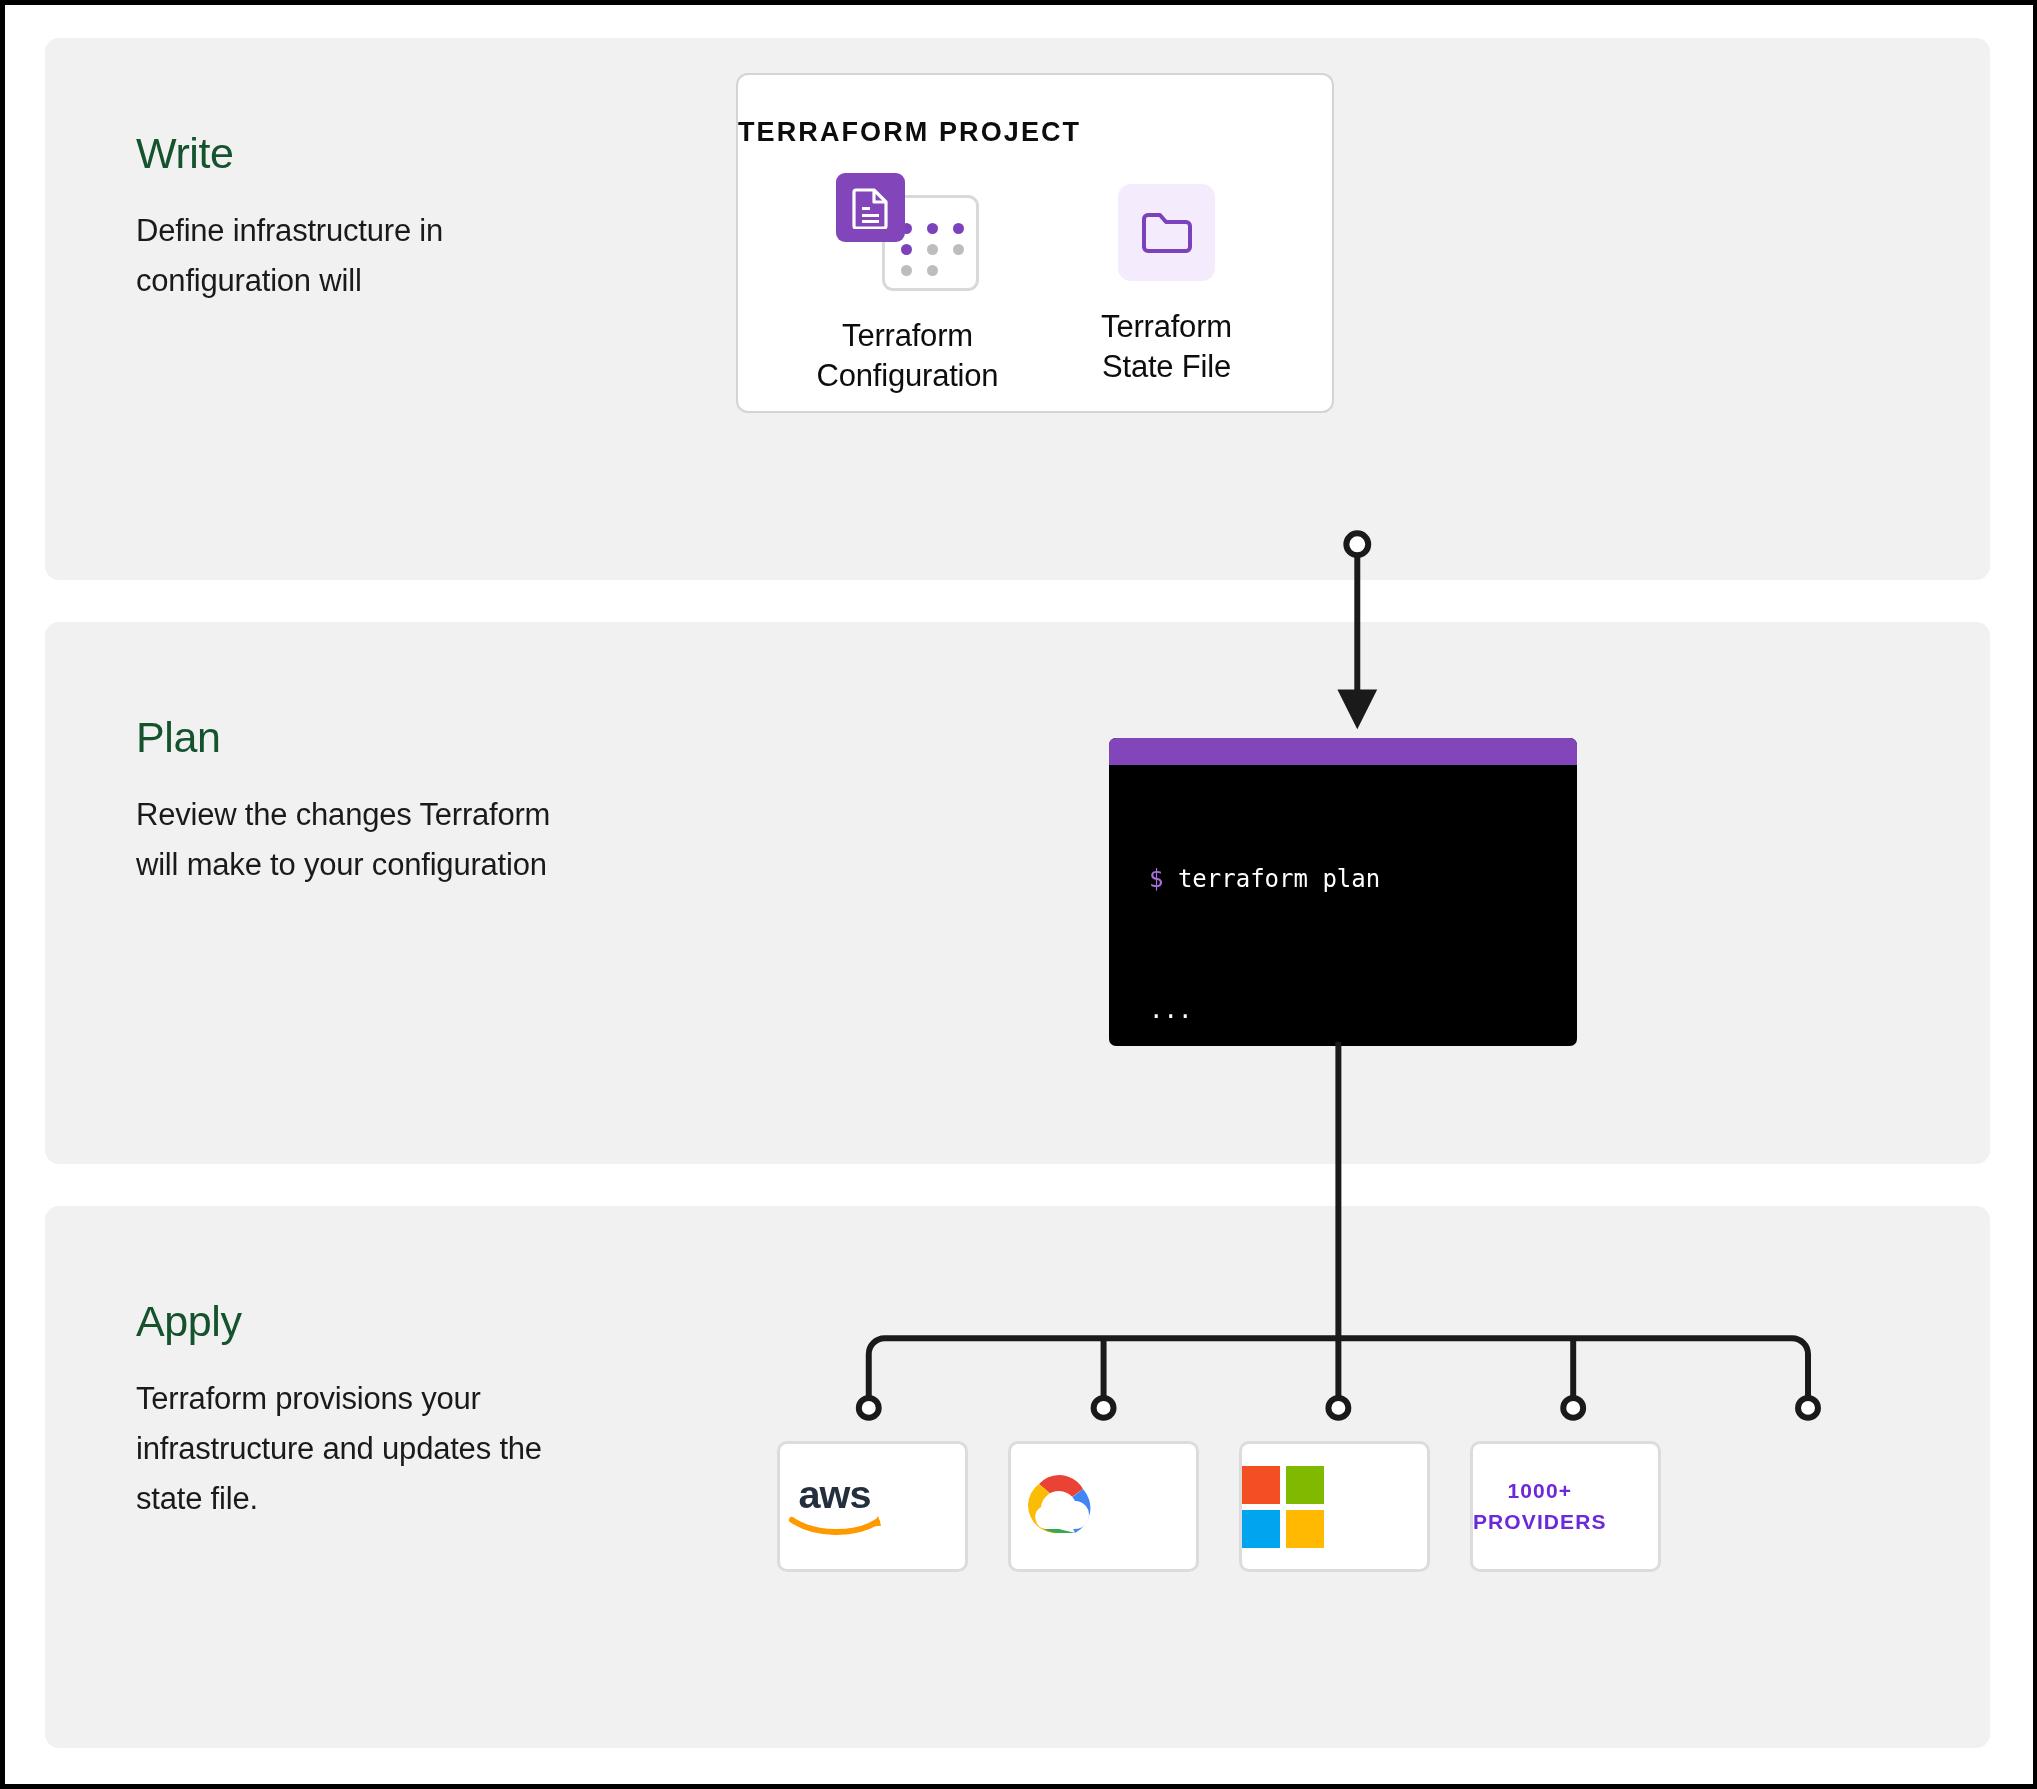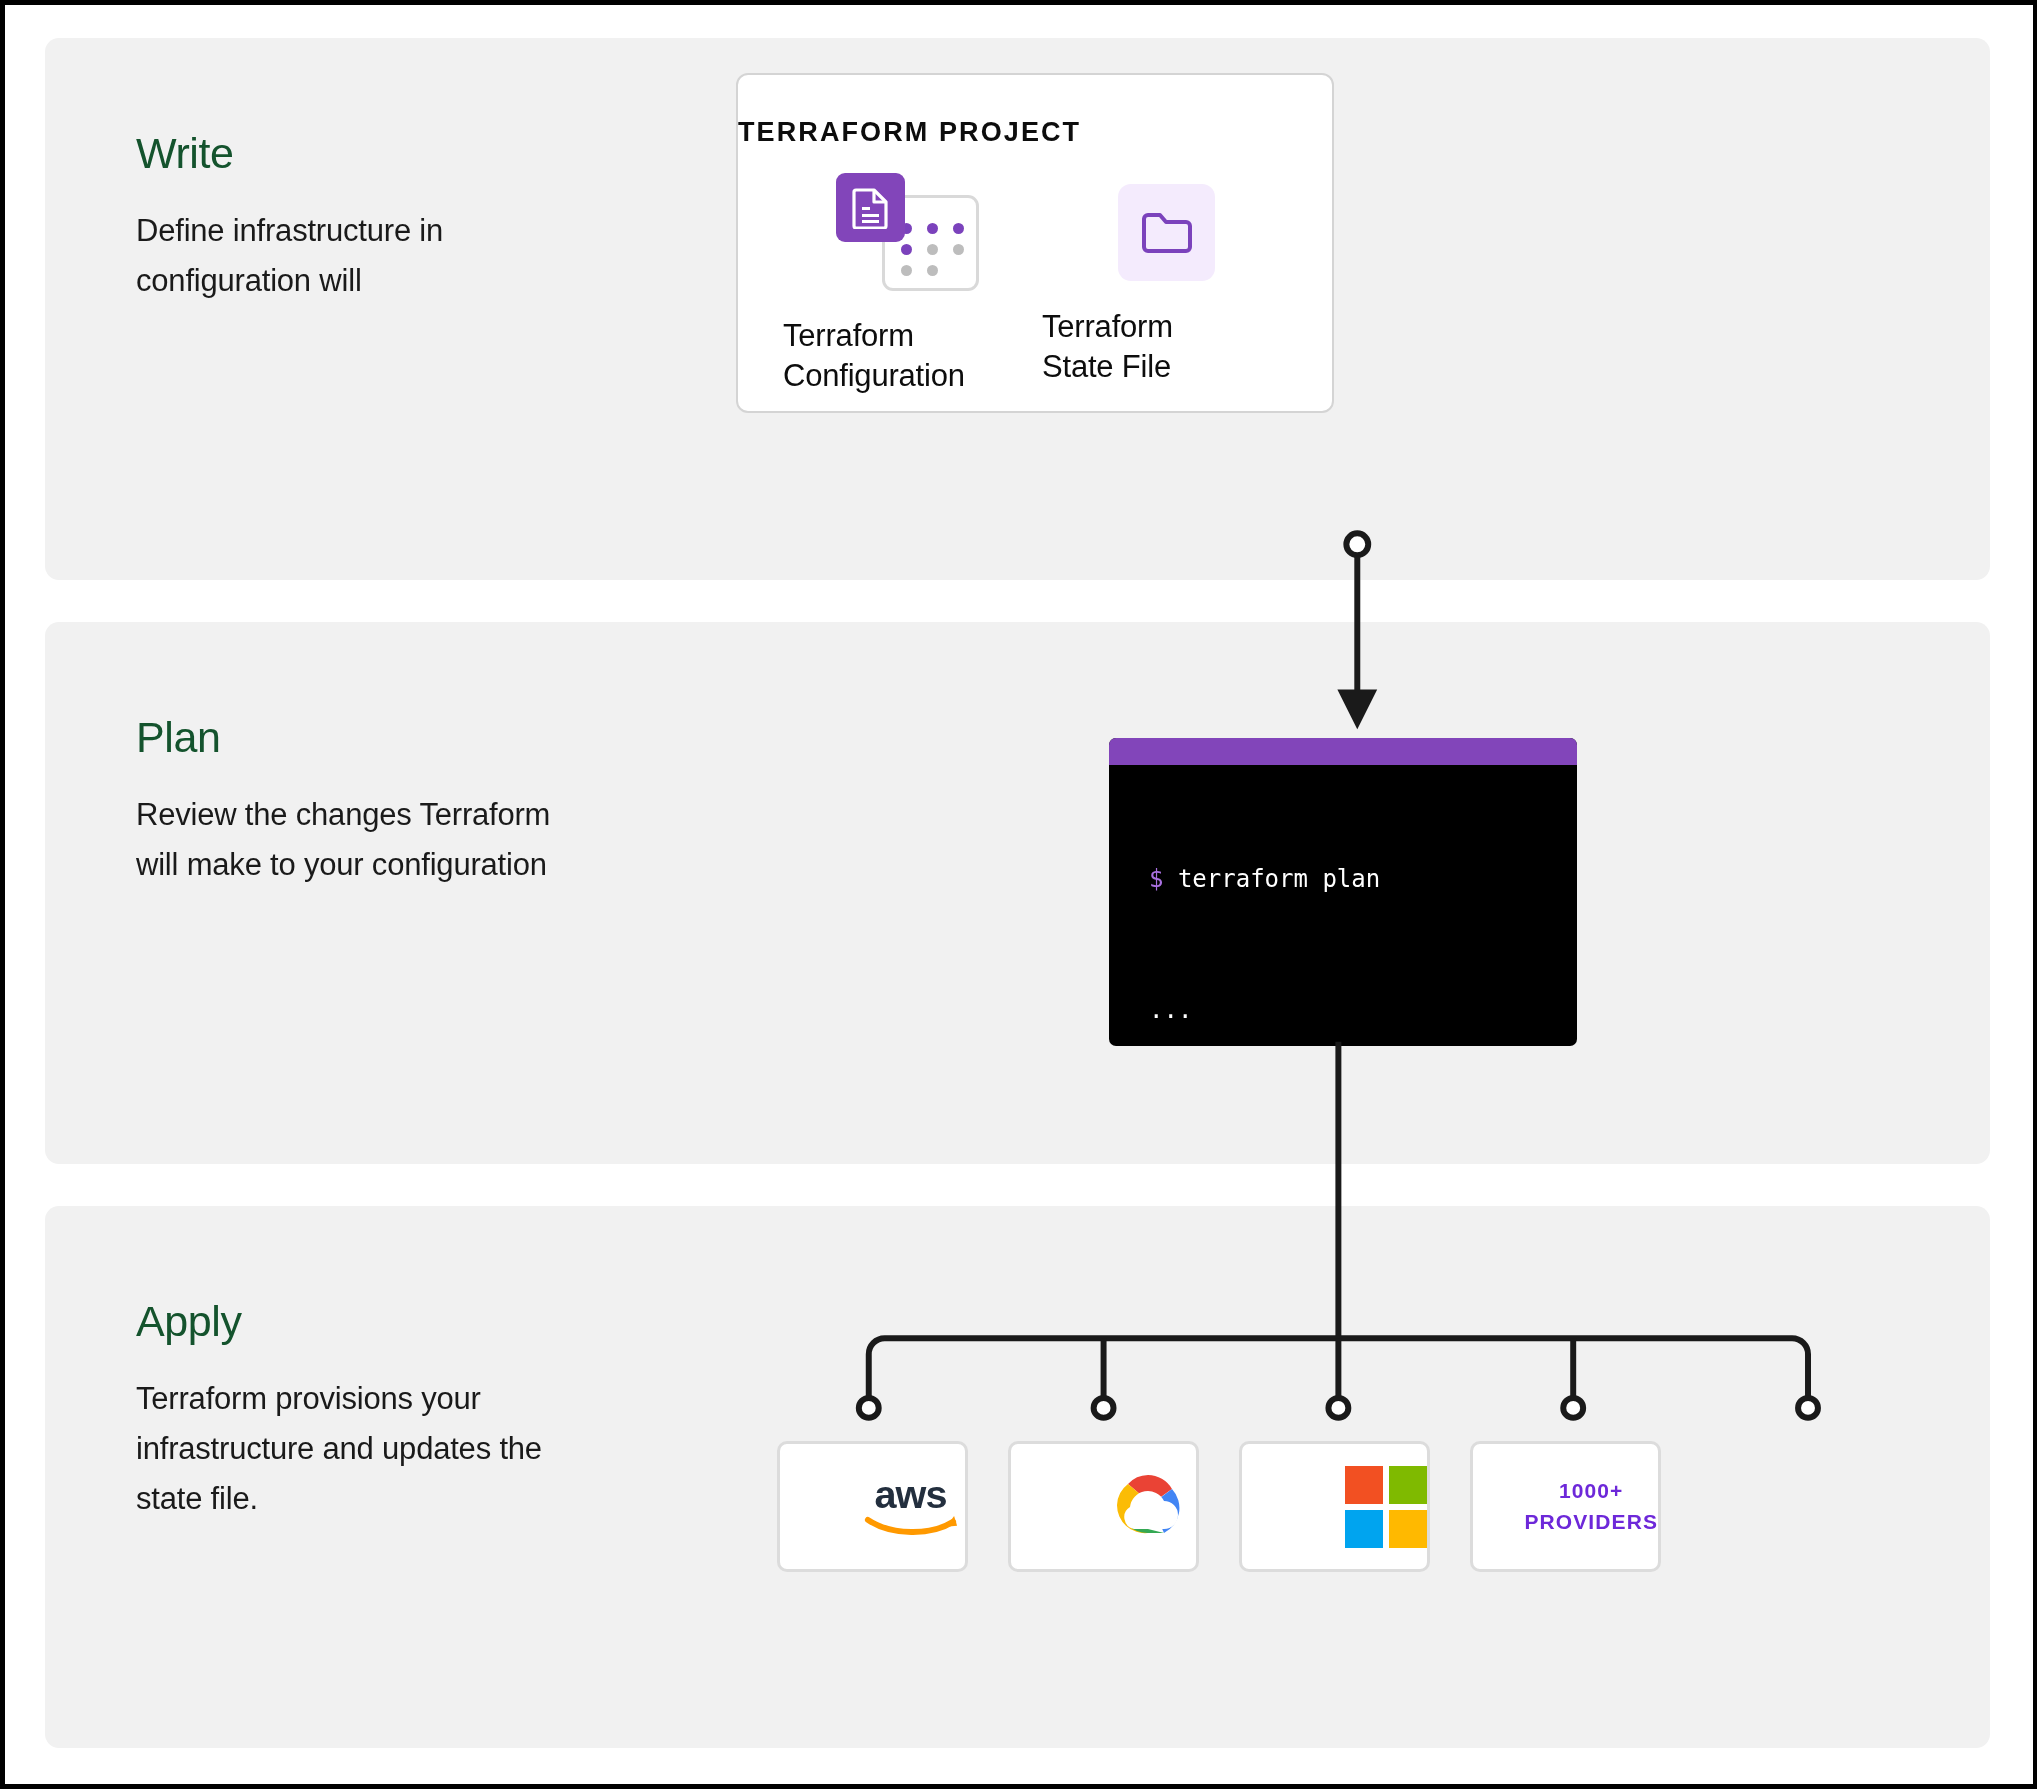--- a/index.html
+++ b/index.html
@@ -78,21 +78,21 @@
     font-size: 27px;
     font-weight: 700;
     letter-spacing: 2.1px;
     color: #0d0d0d;
   }
 
   .asset {
     position: absolute;
     top: 98px;
     width: 249px;
-    text-align: left;
+    text-align: center;
   }
   #asset-config { left: 45px; }
   #asset-state  { left: 304px; }
 
   .asset-label {
     margin-top: 26px;
     font-size: 31px;
     line-height: 1.28;
     color: #0d0d0d;
     letter-spacing: -0.2px;
@@ -195,21 +195,21 @@
     gap: 40px;
   }
   .provider-card {
     width: 191px;
     height: 131px;
     background: #ffffff;
     border: 3px solid #dcdcdc;
     border-radius: 10px;
     display: flex;
     align-items: center;
-    justify-content: flex-end;
+    justify-content: flex-start;
   }
   .provider-text {
     text-align: center;
     font-size: 21px;
     font-weight: 700;
     letter-spacing: 1.1px;
     line-height: 1.45;
     color: #6d28d9;
   }
   .ms-grid {

